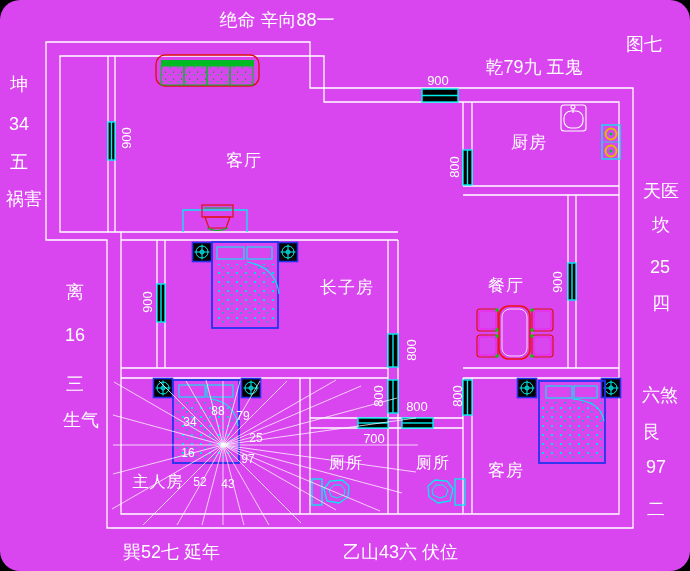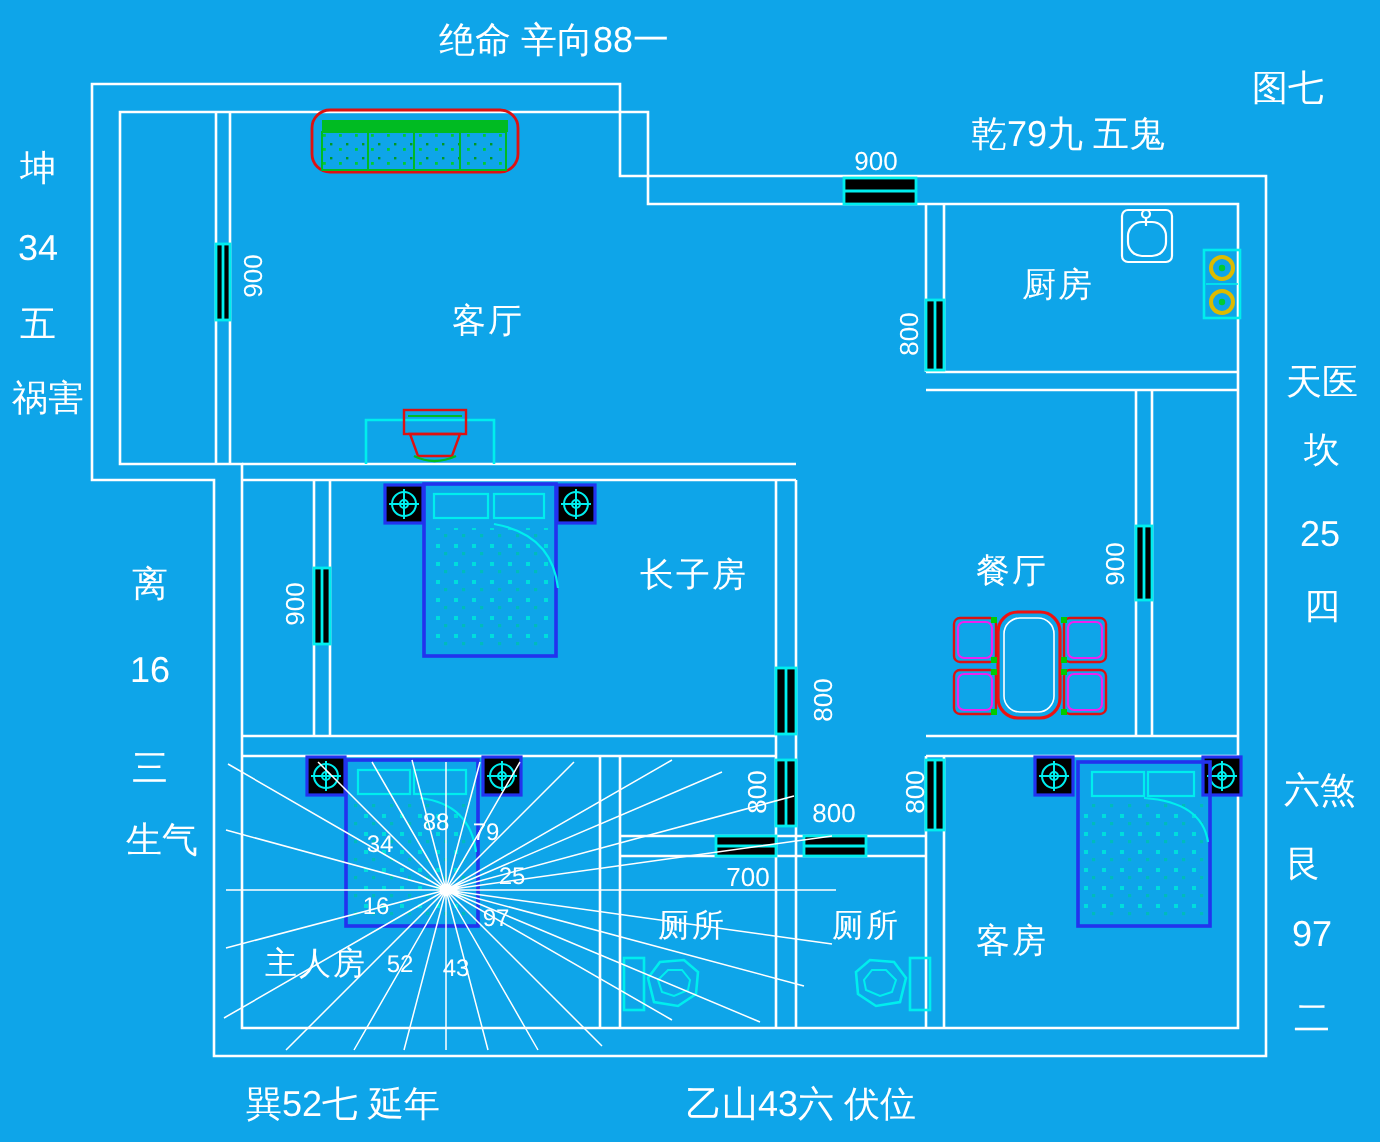--- a/index.html
+++ b/index.html
@@ -1,17 +1,17 @@
 <!DOCTYPE html>
 <html><head>
 <meta charset="utf-8">
 <style>
   html,body{margin:0;padding:0;background:#000;}
-  .stage{position:relative;width:690px;height:571px;background:#0ea5e9;overflow:hidden;
-         font-family:"Liberation Sans",sans-serif;}
+  .stage{position:relative;width:690px;height:571px;background:#d946ef;overflow:hidden;
+         font-family:"Liberation Sans",sans-serif;border-radius:20px;}
   svg{position:absolute;left:0;top:0;}
   text{fill:#fff;font-family:"Liberation Sans",sans-serif;}
   .ann{font-size:18px;}
   .room{font-size:17px;letter-spacing:1px;}
   .dim{font-size:13px;}
   .cnum{font-size:12px;}
 </style>
 </head>
 <body>
 

